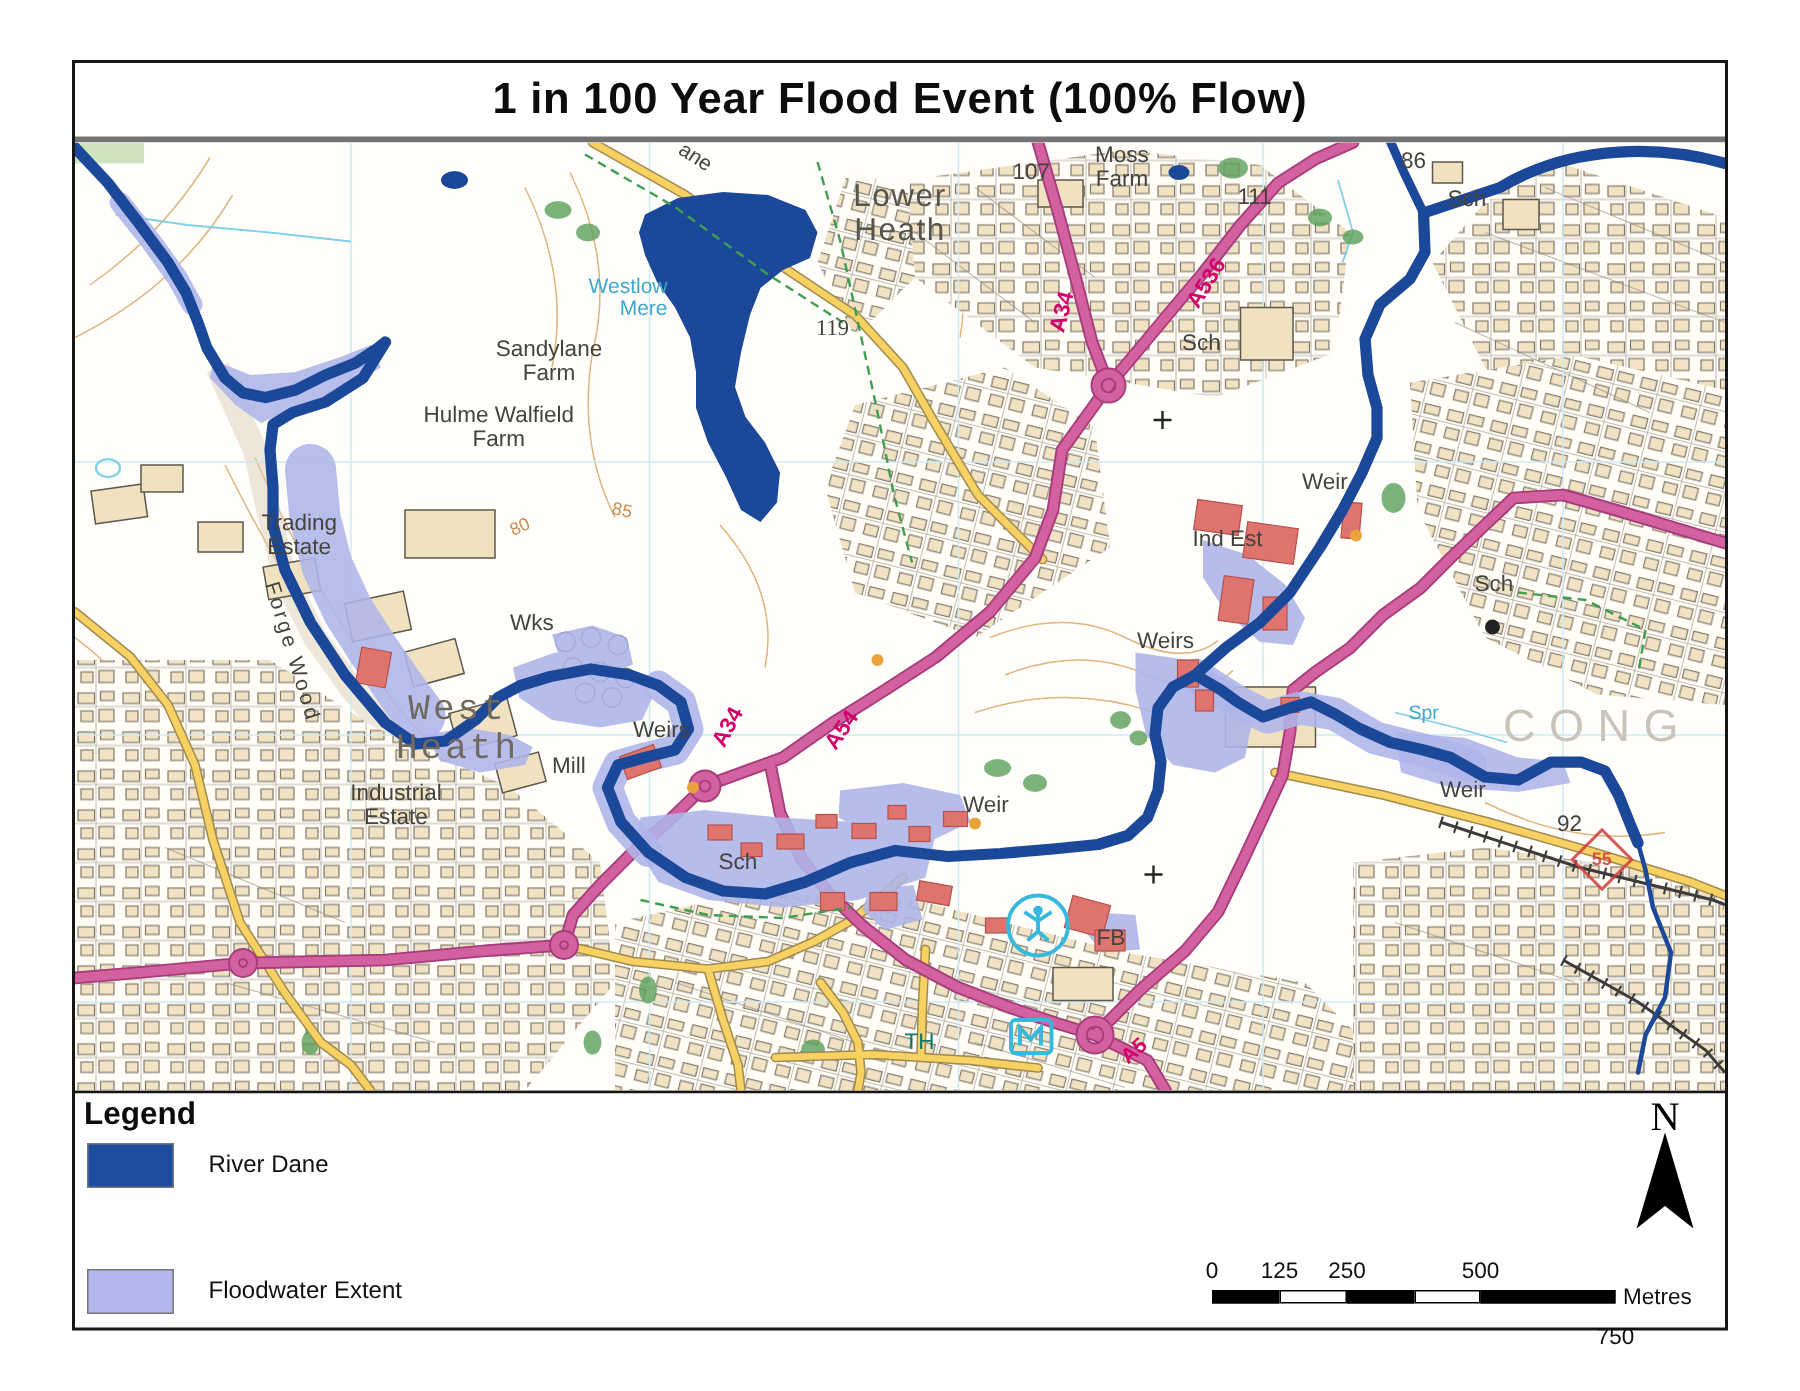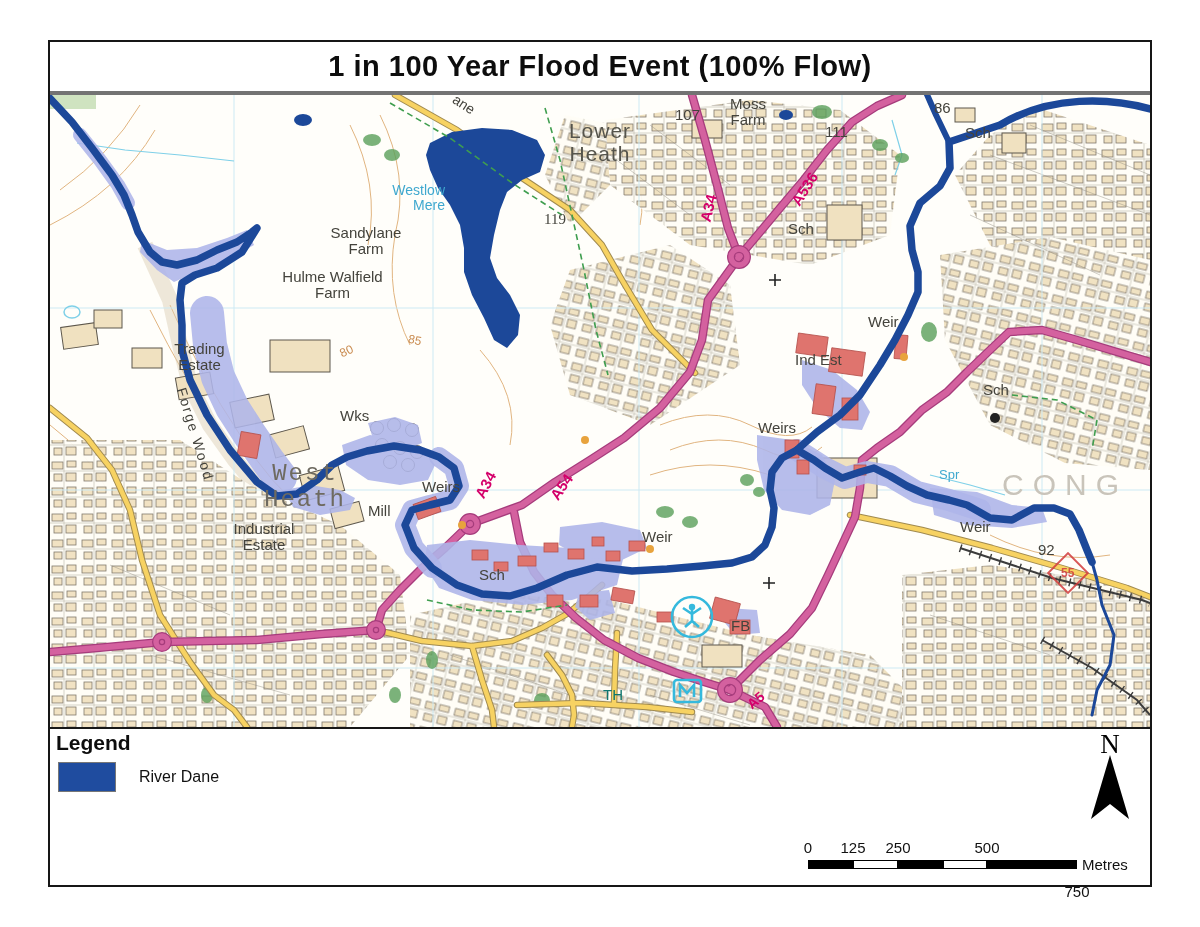--- a/index.html
+++ b/index.html
@@ -363,20 +363,24 @@
       </div>
   </div>
 
   <div class="bottom">
     <div class="leg-h">Legend</div>
 
     <div class="leg-row" style="top:33px;">
       <div class="leg-sw" style="background-color: rgb(31, 76, 159);"></div>
       <div class="leg-lab">River Dane</div>
     </div>
+    <div class="leg-row" style="top:117px;">
+      <div class="leg-sw" style="background-color: rgb(178, 184, 236);"></div>
+      <div class="leg-lab">Floodwater Extent</div>
+    </div>
 
     <div class="north-n">N</div>
     <svg width="48" height="70" viewBox="0 0 48 70" style="position:absolute;left:1036px;top:26px;">
       <polygon points="24,0 43,64 24,49 5,64" fill="#000"></polygon>
     </svg>
 
     <div>
       <div class="scale-num" style="left:758px;">0</div>
       <div class="scale-num" style="left:803px;">125</div>
       <div class="scale-num" style="left:848px;">250</div>

